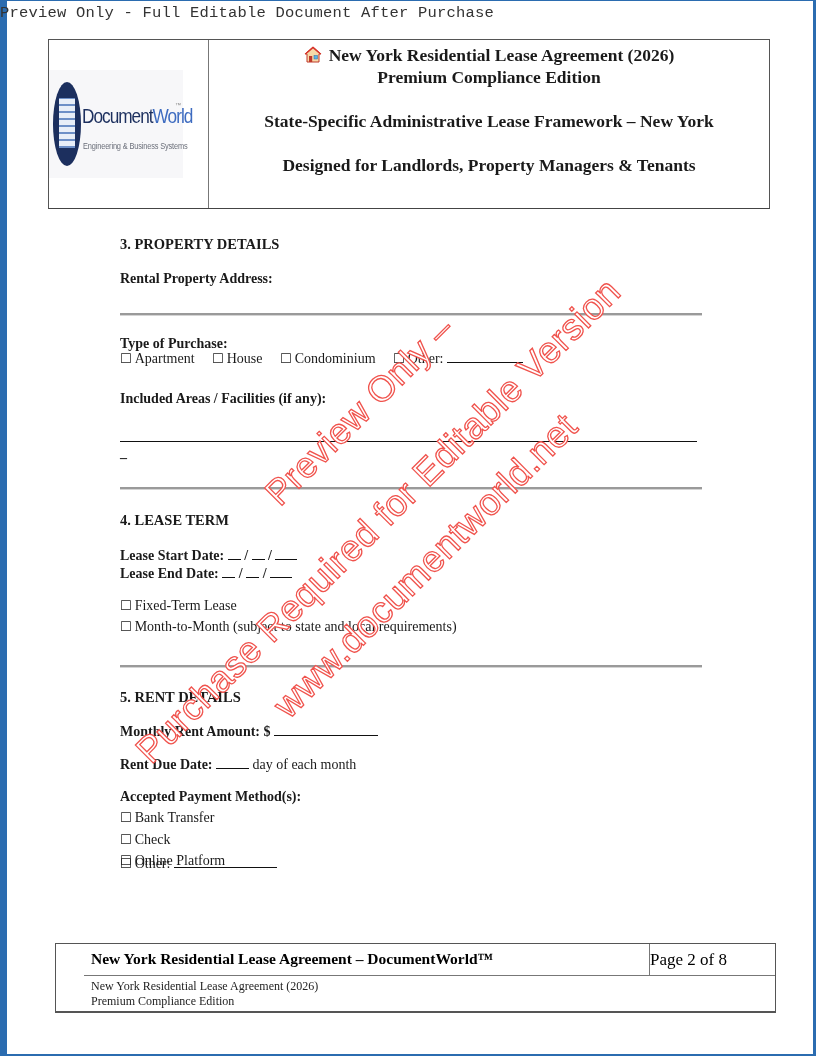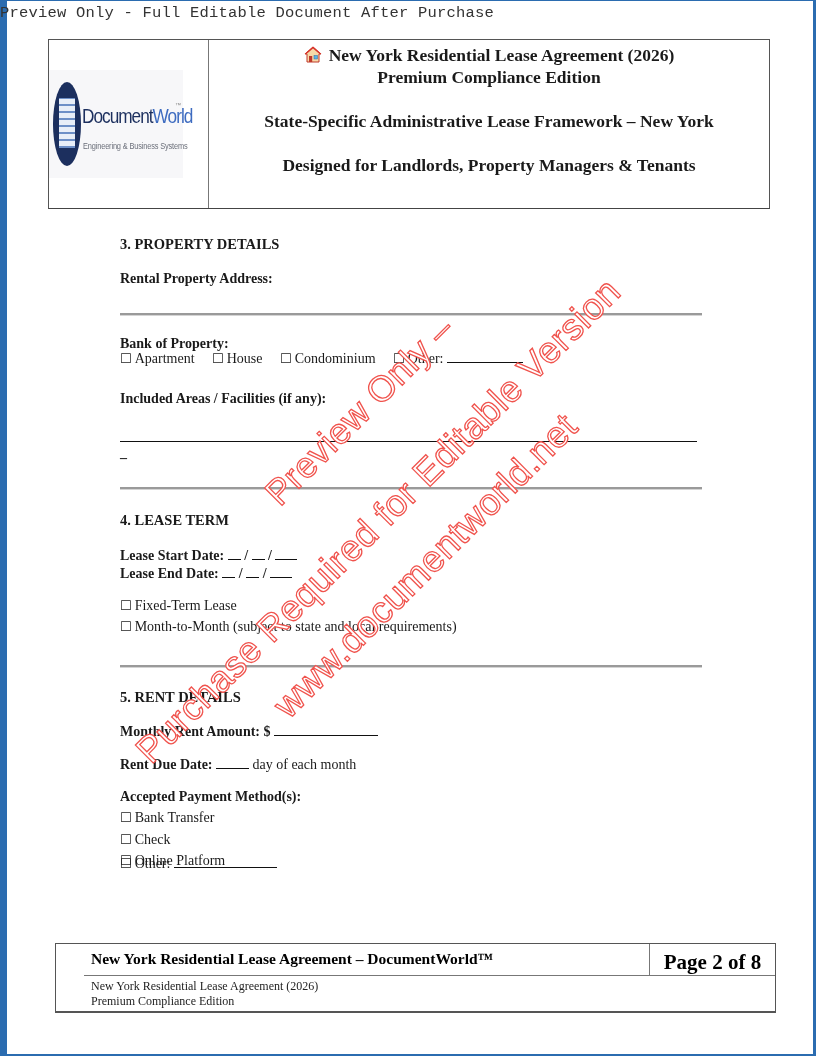--- a/index.html
+++ b/index.html
@@ -62,21 +62,21 @@
     .cb { font-family: "DejaVu Sans", sans-serif; font-size: 13px; margin-right: 3px; }
     .opt { margin-right: 14px; }
 
     .footer {
       position: absolute; left: 48px; top: 942px; width: 721px; border: 1px solid #555; box-sizing: border-box;
       border-bottom: 2px solid #555;
       padding-left: 28px;
     }
     .footer-row1 { display: flex; height: 31px; border-bottom: 1px solid #777; }
     .footer-title { flex: 1; font-weight: bold; font-size: 15.5px; padding: 6px 0 0 7px; white-space: nowrap; }
-    .footer-page { width: 125px; border-left: 1px solid #777; font-weight: bold; font-size: 21px; text-align: center; padding-top: 6px; }
+    .footer-page { width: 125px; border-left: 1px solid #777; font-weight: normal; font-size: 17px; padding-top: 6px; }
     .footer-sub { font-size: 12px; line-height: 14.5px; padding: 3px 7px 3px 7px; color: #222; }
 
     .watermark {
       position: absolute; left: 0; top: 0; width: 816px; height: 1056px; pointer-events: none; z-index: 5;
     }
     .wm {
       position: absolute; color: #f0534d; opacity: 0.85; font-family: "Liberation Sans", "DejaVu Sans", sans-serif;
       font-size: 36px; white-space: nowrap; transform-origin: center; transform: rotate(-45deg); letter-spacing: 0.5px;
     }
     .wm.outline { color: #ffffff; -webkit-text-stroke: 1.3px #f0534d; opacity: 1; }
@@ -114,21 +114,21 @@
       <div>Designed for Landlords, Property Managers &amp; Tenants</div>
     </div>
   </div>
 
   <div class="content">
 
     <div class="h" style="top:7px">3. PROPERTY DETAILS</div>
     <div class="label" style="top:42px">Rental Property Address:</div>
     <div class="rule-gray" style="top:84px"></div>
 
-    <div class="label" style="top:107px">Bank of Property:</div>
+    <div class="label" style="top:107px">Type of Purchase:</div>
     <div class="text" style="top:121px">
       <span class="opt"><span class="cb">☐</span><span>Apartment</span></span>
       <span class="opt"><span class="cb">☐</span><span>House</span></span>
       <span class="opt"><span class="cb">☐</span><span>Condominium</span></span>
       <span><span class="cb">☐</span><span>Other:</span> <span class="blank" style="width:76px"></span></span>
     </div>
 
     <div class="label" style="top:162px">Included Areas / Facilities (if any):</div>
     <div class="rule-black" style="top:212px"></div>
     <div class="text" style="top:221px; font-weight:bold">–</div>

